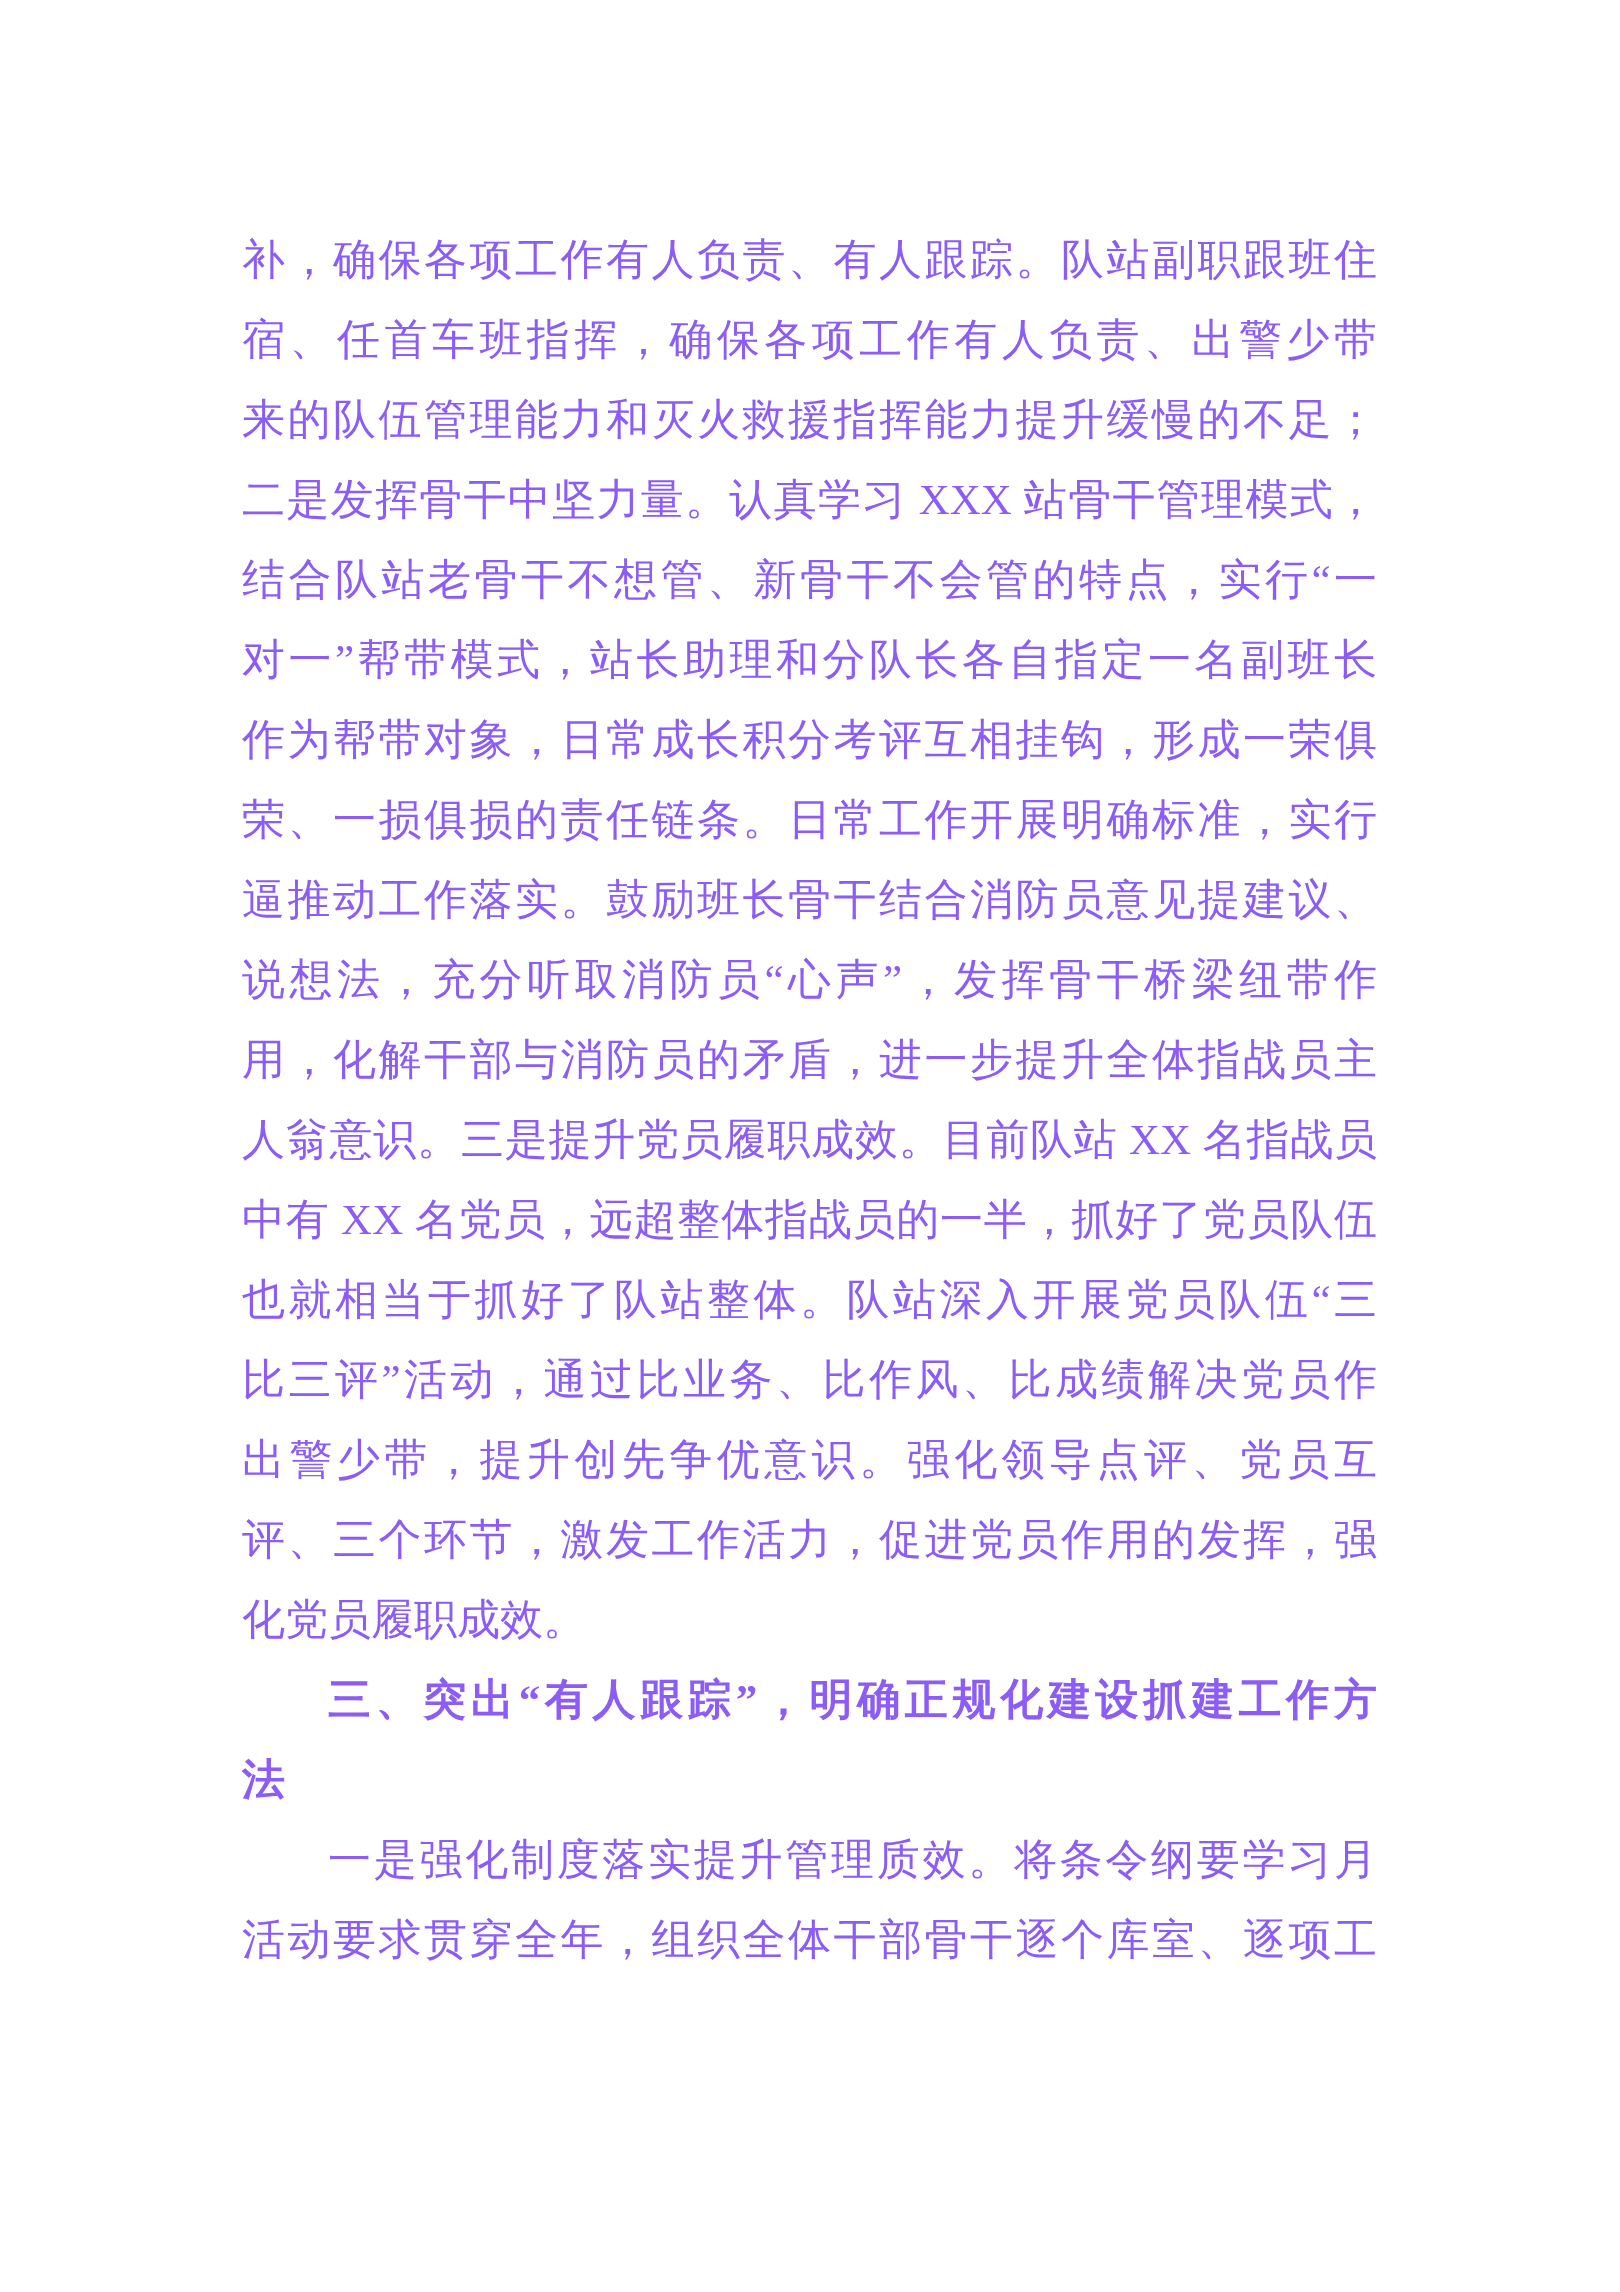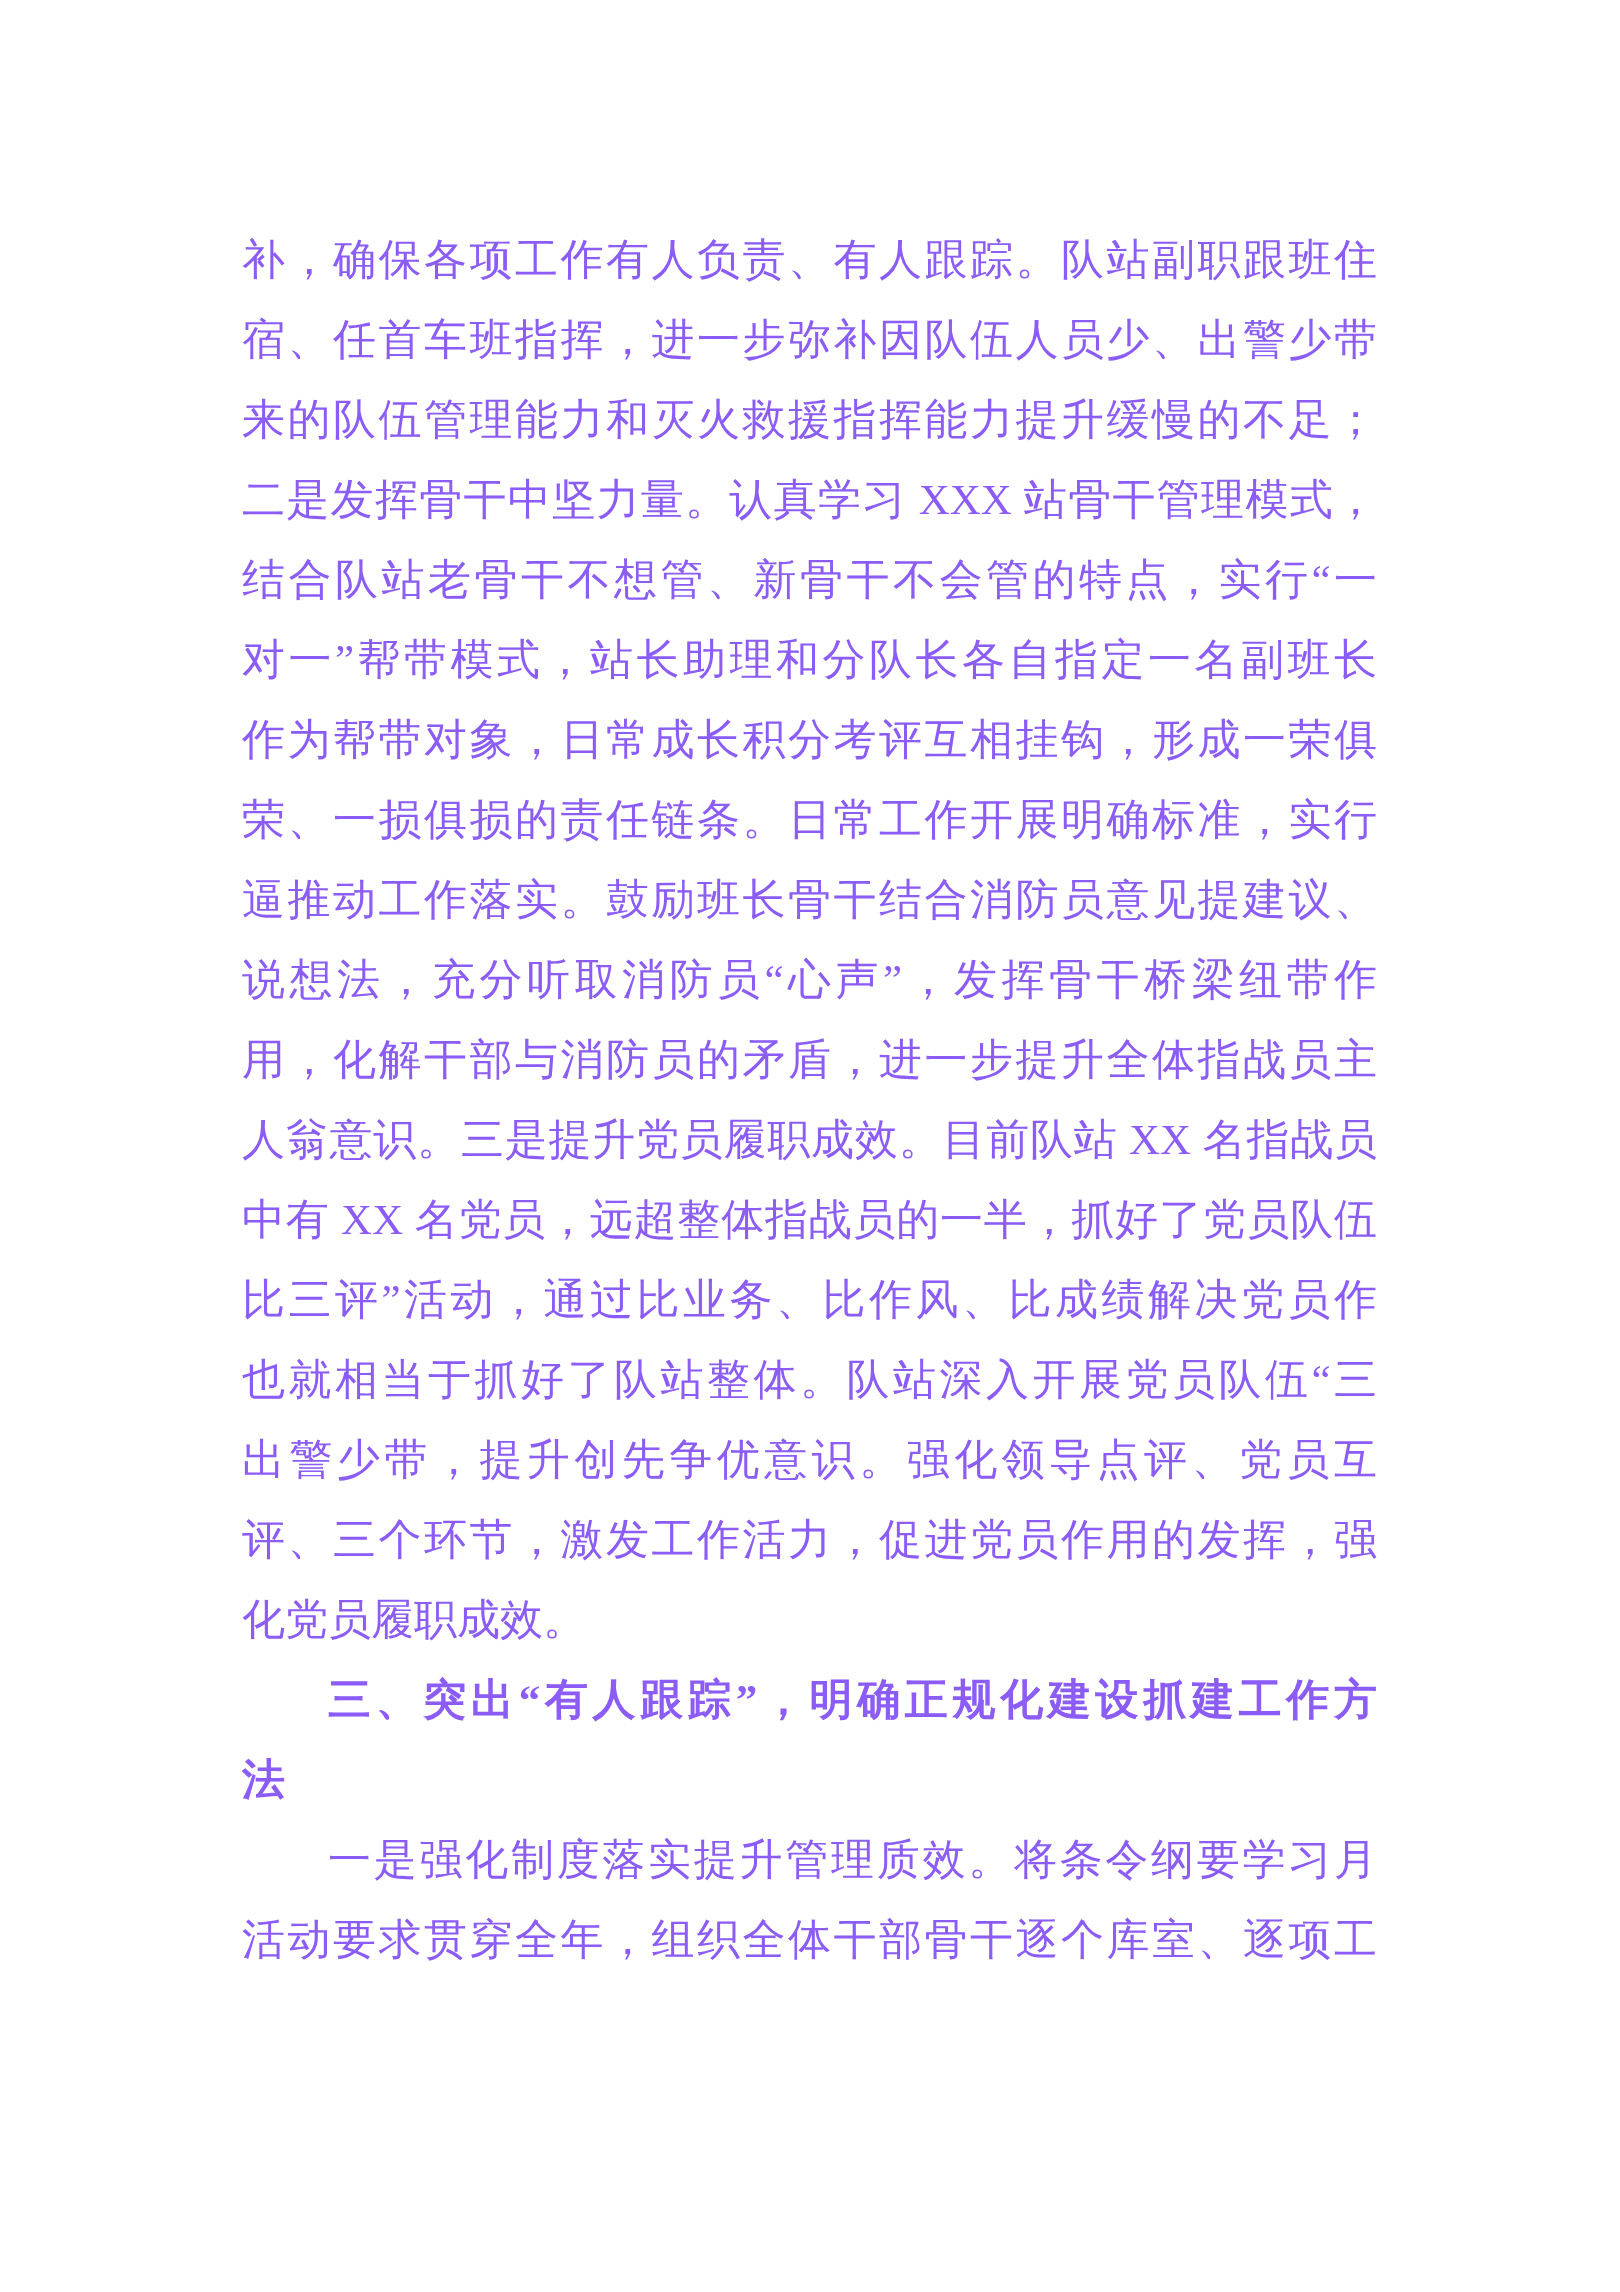--- a/index.html
+++ b/index.html
@@ -50,34 +50,34 @@
     text-indent: 86px;
   }
 </style>
 </head>
 <body style="background: rgb(255, 255, 255);">
 
 <div class="page">
   <div class="text-block" style="color: rgb(0, 0, 0);">
 
   <div class="line body">补，确保各项工作有人负责、有人跟踪。队站副职跟班住</div>
-      <div class="line body">宿、任首车班指挥，进一步弥补因队伍人员少、出警少带</div>
+      <div class="line body">宿、任首车班指挥，确保各项工作有人负责、出警少带</div>
       <div class="line body">来的队伍管理能力和灭火救援指挥能力提升缓慢的不足；</div>
       <div class="line body">二是发挥骨干中坚力量。认真学习 XXX 站骨干管理模式，</div>
       <div class="line body">结合队站老骨干不想管、新骨干不会管的特点，实行“一</div>
       <div class="line body">对一”帮带模式，站长助理和分队长各自指定一名副班长</div>
       <div class="line body">作为帮带对象，日常成长积分考评互相挂钩，形成一荣俱</div>
       <div class="line body">荣、一损俱损的责任链条。日常工作开展明确标准，实行</div>
       <div class="line body">逼推动工作落实。鼓励班长骨干结合消防员意见提建议、</div>
       <div class="line body">说想法，充分听取消防员“心声”，发挥骨干桥梁纽带作</div>
       <div class="line body">用，化解干部与消防员的矛盾，进一步提升全体指战员主</div>
       <div class="line body">人翁意识。三是提升党员履职成效。目前队站 XX 名指战员</div>
       <div class="line body">中有 XX 名党员，远超整体指战员的一半，抓好了党员队伍</div>
+      <div class="line body">也就相当于抓好了队站整体。队站深入开展党员队伍“三</div>
       <div class="line body">比三评”活动，通过比业务、比作风、比成绩解决党员作</div>
-      <div class="line body">也就相当于抓好了队站整体。队站深入开展党员队伍“三</div>
       <div class="line body">出警少带，提升创先争优意识。强化领导点评、党员互</div>
       <div class="line body">评、三个环节，激发工作活力，促进党员作用的发挥，强</div>
       <div class="line body-end">化党员履职成效。</div>
       <div class="line heading">三、突出“有人跟踪”，明确正规化建设抓建工作方</div>
       <div class="line heading-end">法</div>
       <div class="line body-indent">一是强化制度落实提升管理质效。将条令纲要学习月</div>
       <div class="line body">活动要求贯穿全年，组织全体干部骨干逐个库室、逐项工</div>
     </div>
 </div>
 

